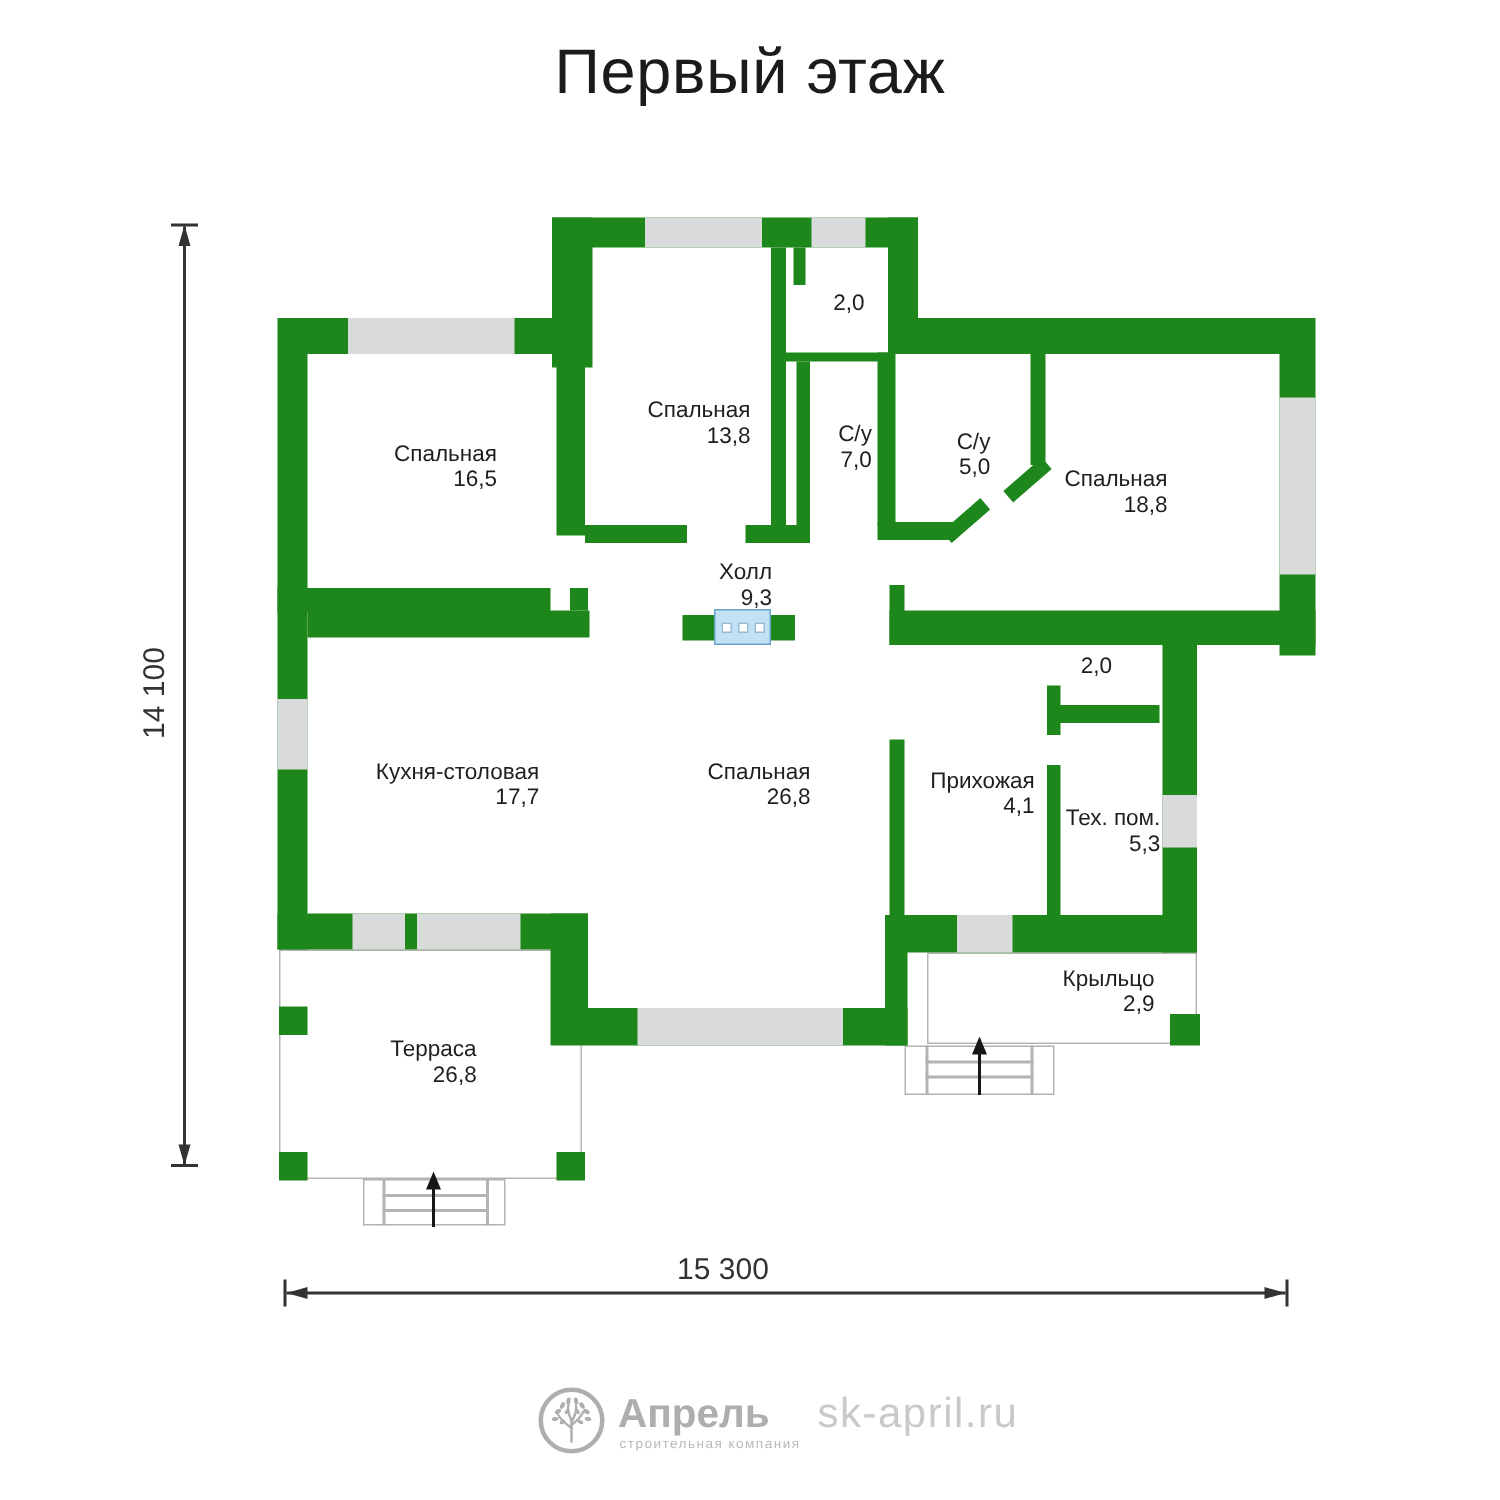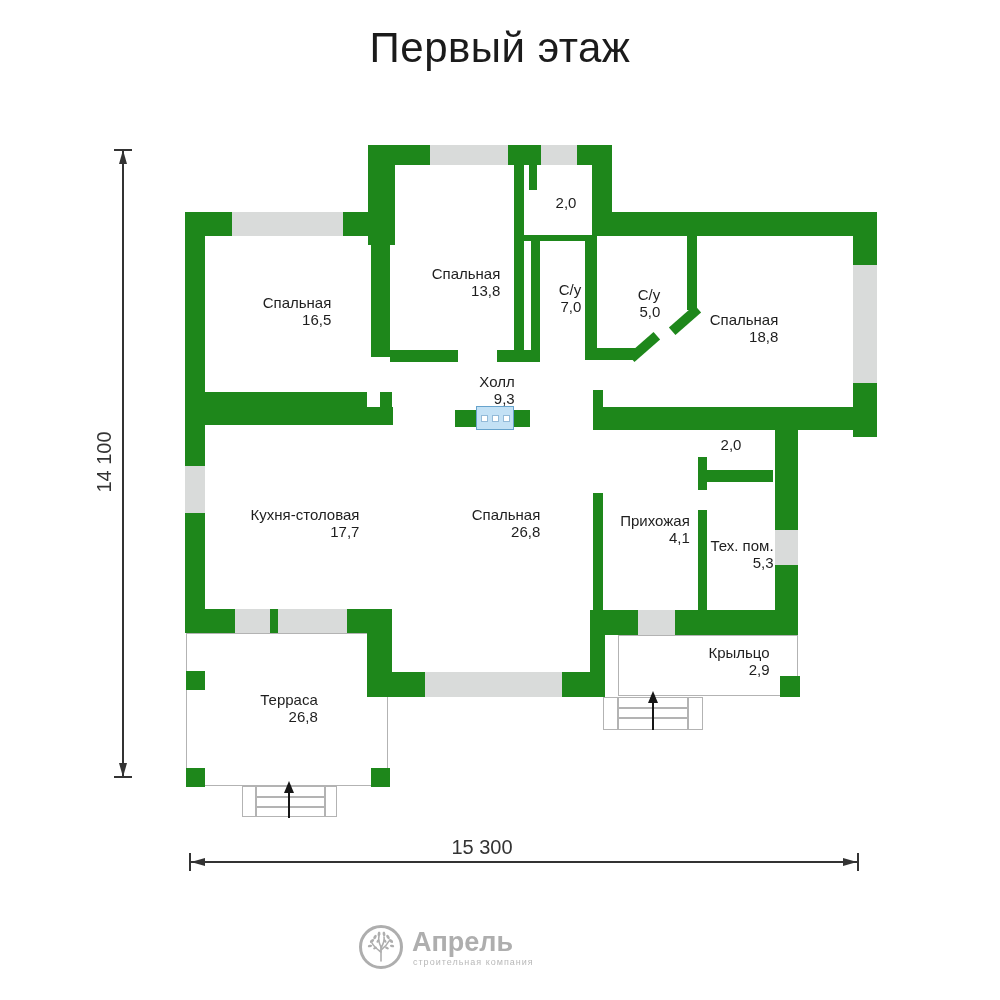--- a/index.html
+++ b/index.html
@@ -213,14 +213,15 @@
       <ellipse cx="8" cy="18" rx="2.2" ry="1.3" transform="rotate(-10 8 18)"></ellipse>
       <ellipse cx="30" cy="18" rx="2.2" ry="1.3" transform="rotate(10 30 18)"></ellipse>
       <ellipse cx="13" cy="20" rx="2" ry="1.2" transform="rotate(-25 13 20)"></ellipse>
       <ellipse cx="25" cy="20" rx="2" ry="1.2" transform="rotate(25 25 20)"></ellipse>
       <ellipse cx="16" cy="13" rx="2" ry="1.2" transform="rotate(-55 16 13)"></ellipse>
       <ellipse cx="23" cy="13" rx="2" ry="1.2" transform="rotate(55 23 13)"></ellipse>
     </g>
   </svg>
   <div class="brand">Апрель</div>
   <div class="tagline">строительная компания</div>
+  <div class="site">sk-april.ru</div>
 
 </div>
 
 </body></html>

